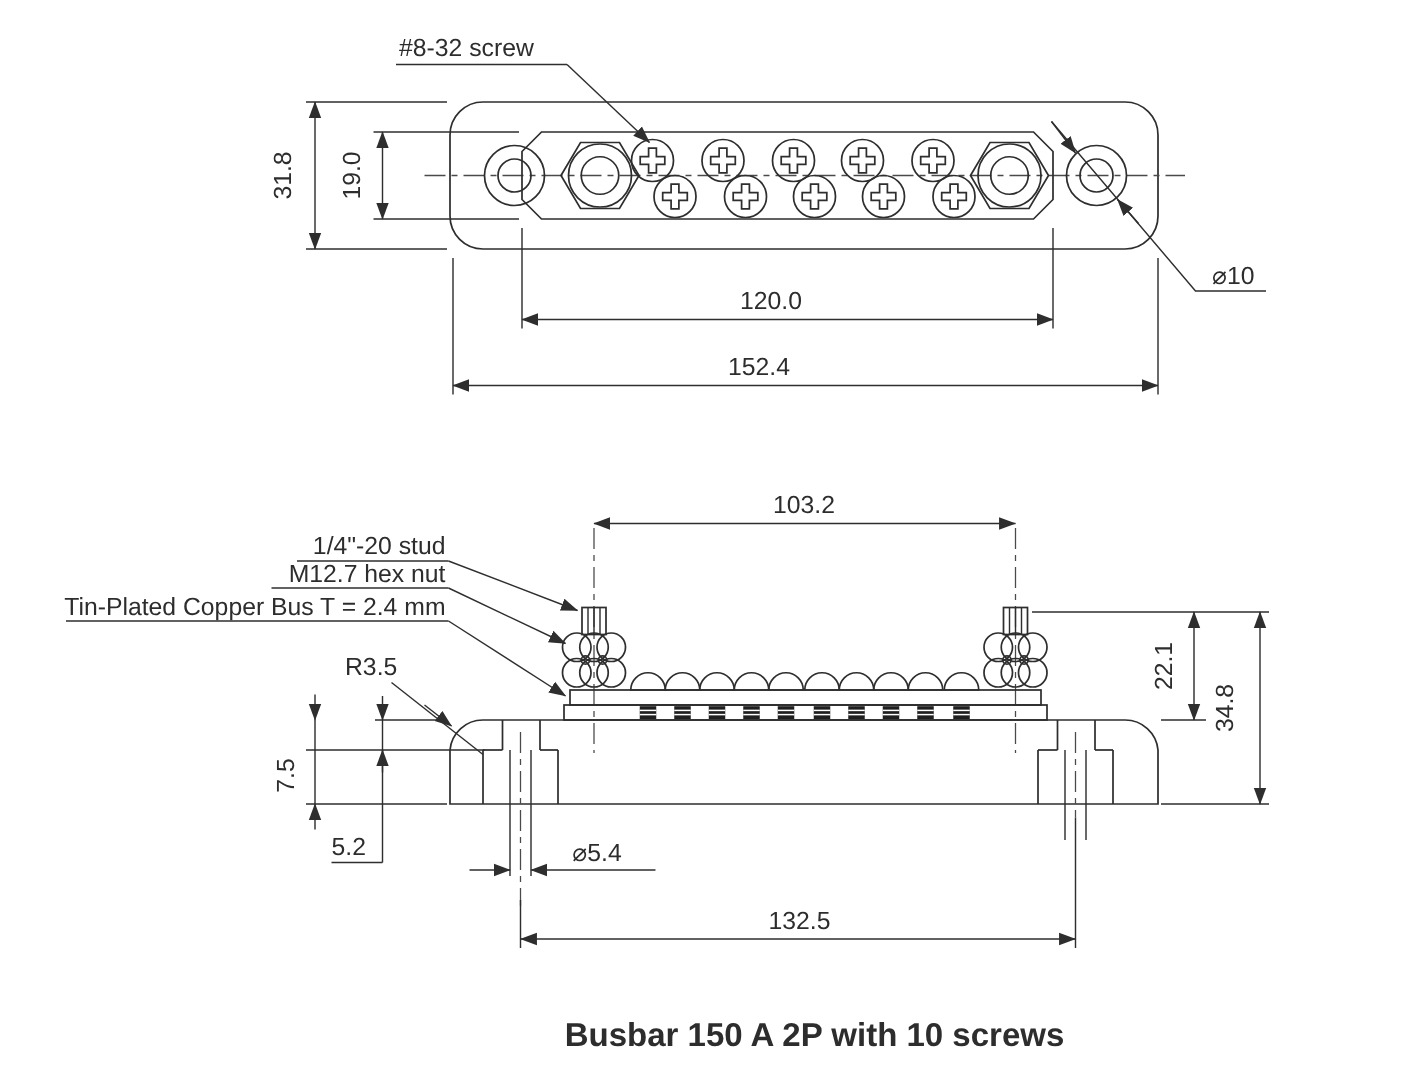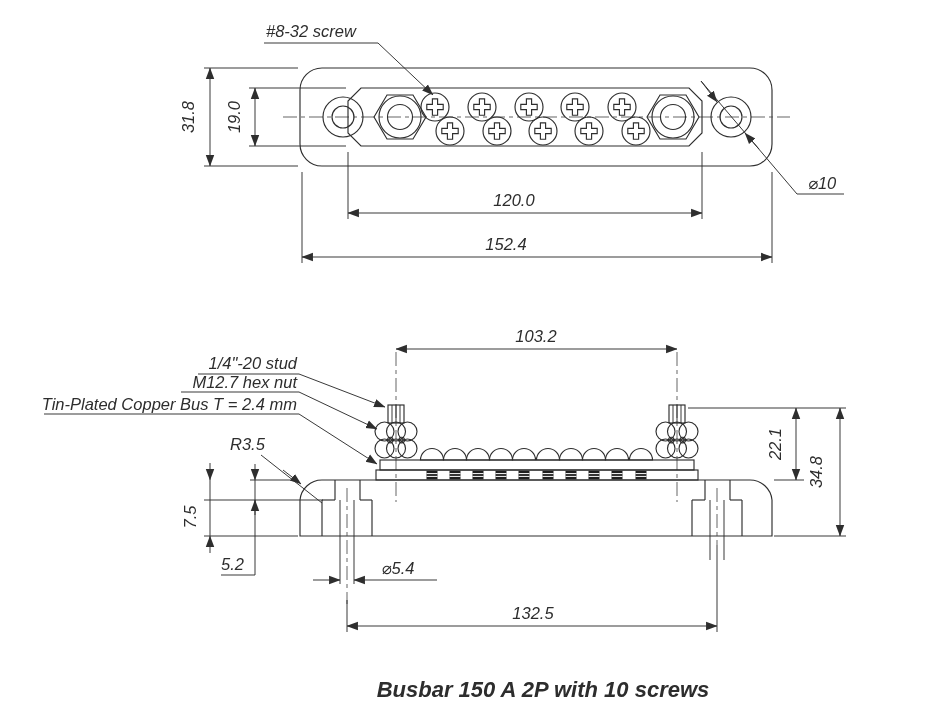--- a/index.html
+++ b/index.html
@@ -2,21 +2,20 @@
 <html><head>
 <meta charset="utf-8">
 <style>
   html,body{margin:0;padding:0;background:#ffffff;}
   .stage{
     position:relative;
     width:934px;height:727px;
     background:#ffffff;
     font-family:"Liberation Sans","DejaVu Sans",sans-serif;
     overflow:hidden;
-    font-style:italic;
   }
   svg{display:block;}
   svg text{
     fill:#2d2d2d;
     font-family:"Liberation Sans","DejaVu Sans",sans-serif;
     font-size:16.5px;
   }
   .caption-text{font-size:22px;font-weight:700;}
   .geo{stroke:#2e2e2e;stroke-width:1.15;fill:none;stroke-linejoin:miter;}
   .thin{stroke:#2e2e2e;stroke-width:0.95;fill:none;}

